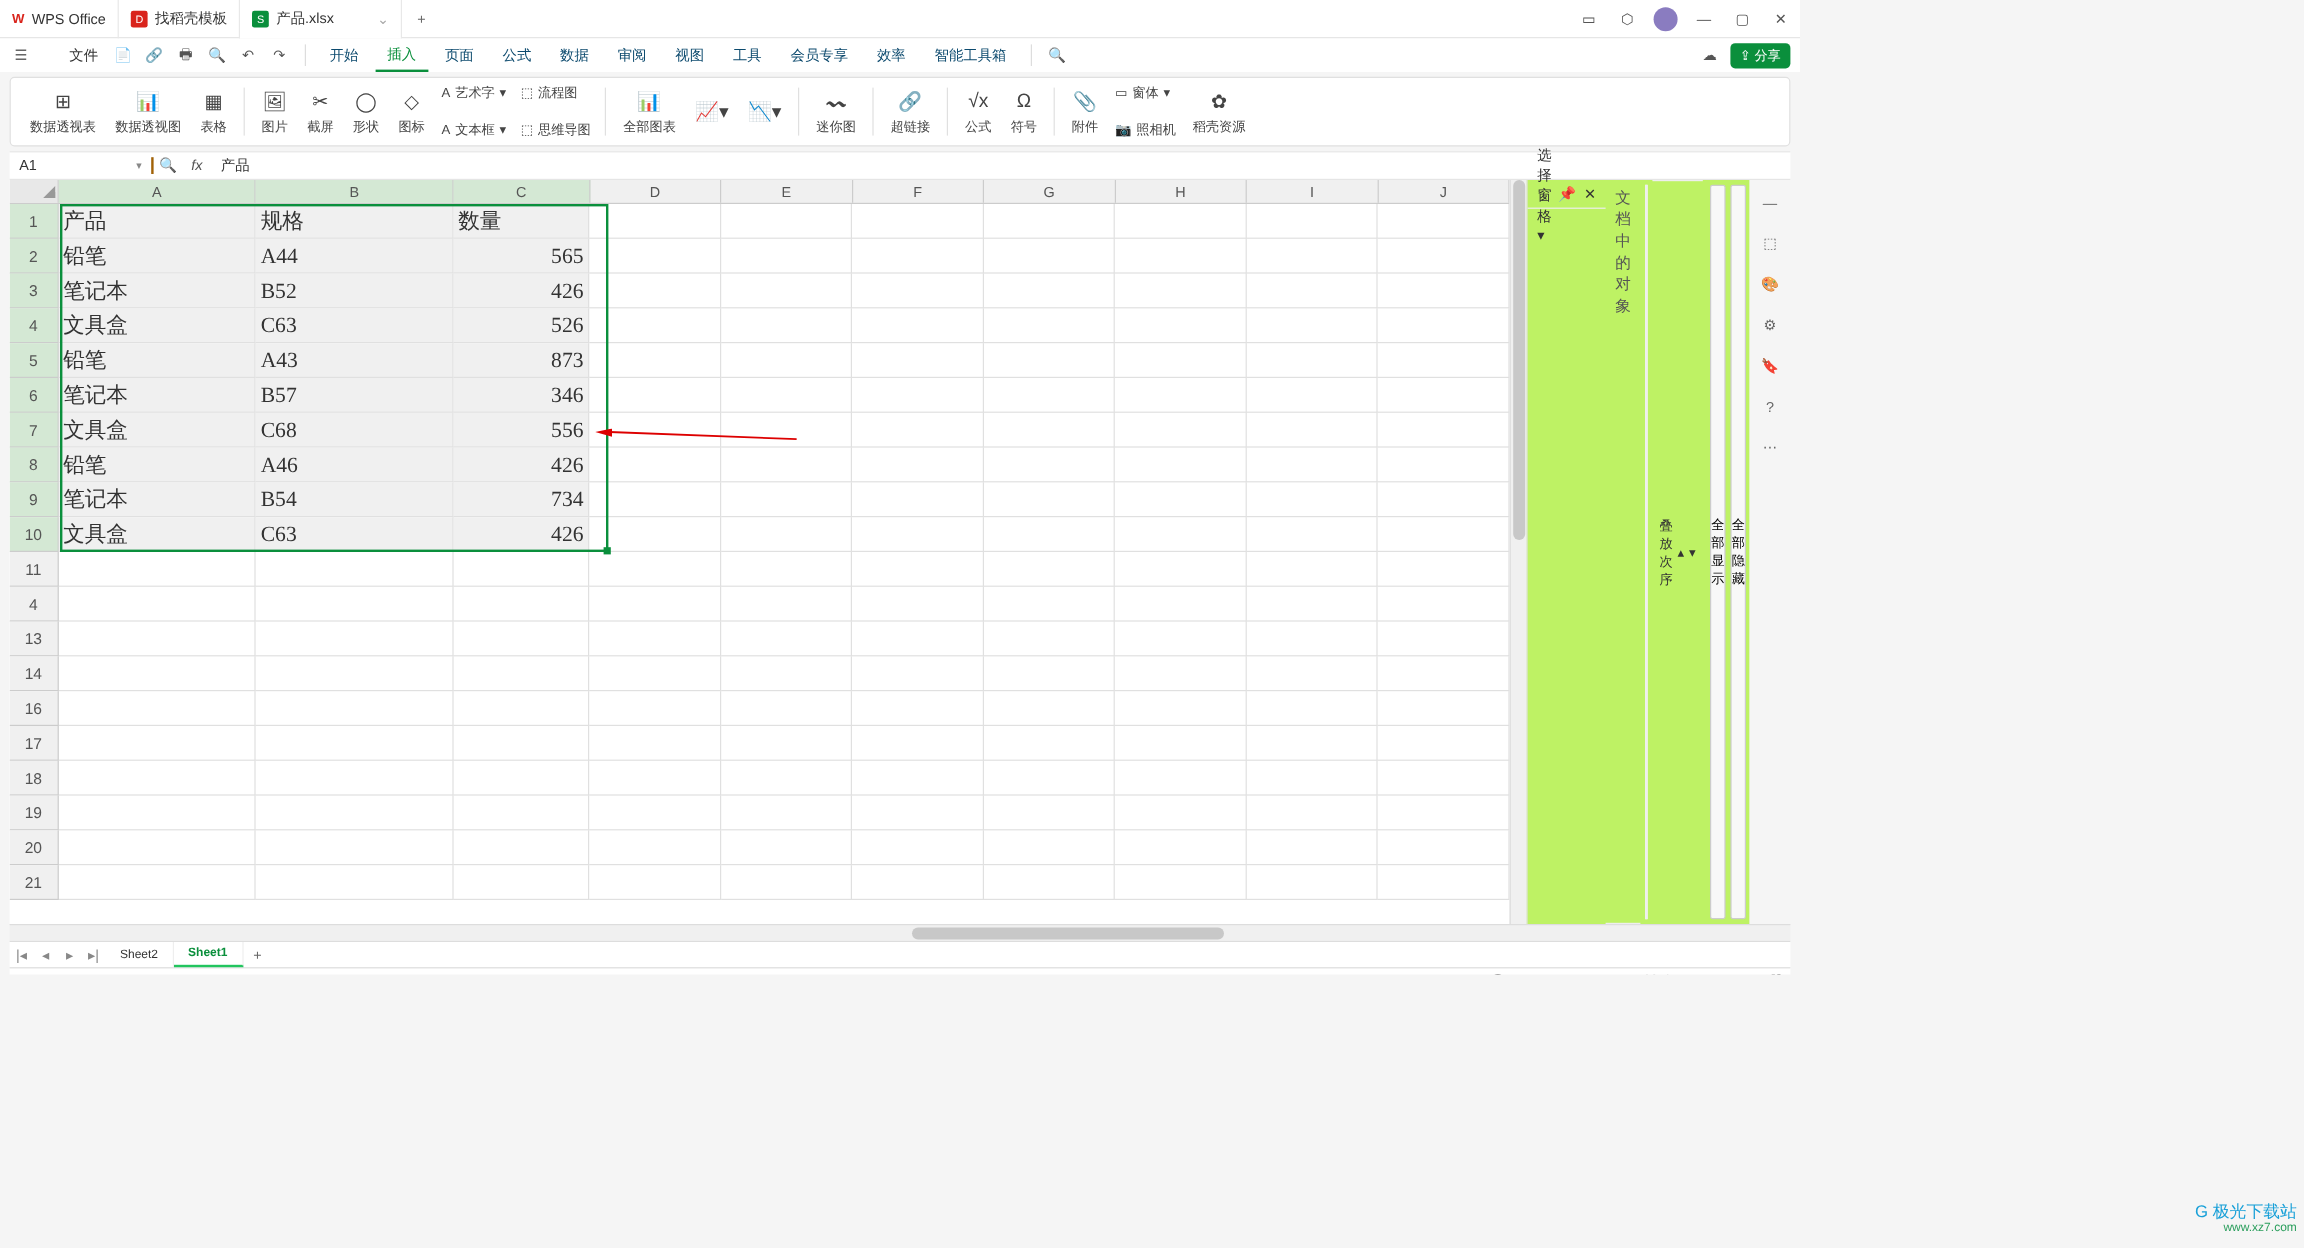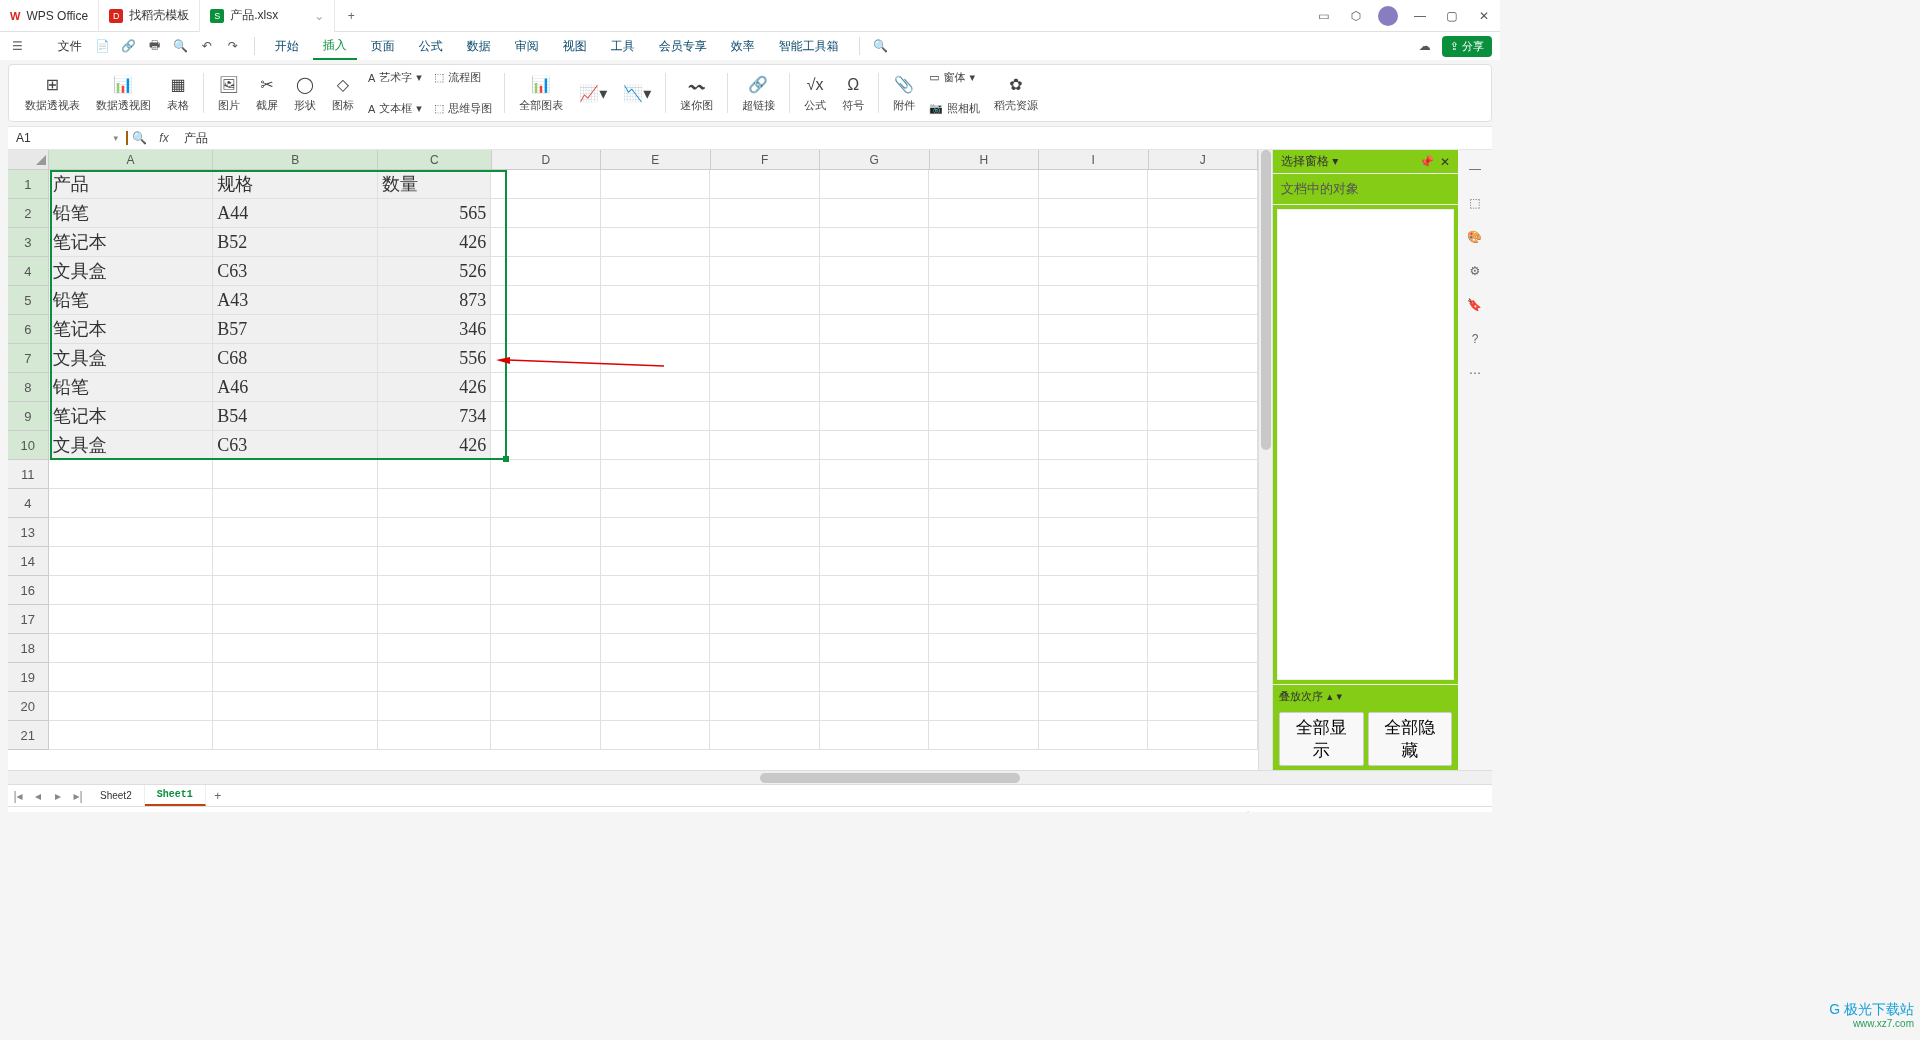--- a/index.html
+++ b/index.html
@@ -81,38 +81,38 @@
 .arrow svg { width: 100%; height: 100%; }
 
 
 .vscroll { width: 14px; background: #f0f0f0; border-left: 1px solid #ddd; position: relative; }
 .vscroll .thumb { position: absolute; top: 0; left: 2px; width: 10px; height: 300px; background: #c8c8c8; border-radius: 5px; }
 .hscroll-row { height: 14px; display: flex; background: #f0f0f0; border-top: 1px solid #ddd; margin: 0 8px; }
 .hscroll-row .track { flex: 1; position: relative; }
 .hscroll-row .thumb { position: absolute; left: 0; top: 2px; height: 10px; width: 260px; background: #c8c8c8; border-radius: 5px; }
 
 
-.rpanel { width: 186px; background: #84cc16; border-left: 1px solid #e0e0e0; display: flex; flex-direction: column; }
+.rpanel { width: 186px; background: #bef264; border-left: 1px solid #e0e0e0; display: flex; flex-direction: row; }
 .rpanel .phdr { height: 24px; display: flex; align-items: center; padding: 0 8px; border-bottom: 1px solid #eee; gap: 6px; }
 .rpanel .phdr .ttl { flex: 1; font-size: 12px; }
 .rpanel .psection { padding: 6px 8px; font-size: 13px; color: #555; border-bottom: 1px solid #eee; }
 .rpanel .plist { flex: 1; background: #fff; margin: 4px; border: 1px solid #eee; }
 .rpanel .pfoot { border-top: 1px solid #eee; padding: 4px 6px; font-size: 11px; display: flex; align-items: center; gap: 4px; }
 .rpanel .pbtns { display: flex; gap: 4px; padding: 4px 6px; }
-.rpanel .pbtns button { flex: 1; font-size: 17px; padding: 3px 15px; border: 1px solid #ccc; background: #f8f8f8; border-radius: 2px; }
+.rpanel .pbtns button { flex: 1; font-size: 11px; padding: 3px 0; border: 1px solid #ccc; background: #f8f8f8; border-radius: 2px; }
 
 
 .rsidebar { width: 34px; background: #f5f5f5; display: flex; flex-direction: column; align-items: center; gap: 12px; padding-top: 8px; }
 .rsidebar .ricon { width: 22px; height: 22px; display: flex; align-items: center; justify-content: center; color: #666; }
 
 
 .sheettabs { height: 22px; background: #fff; display: flex; align-items: center; border-top: 1px solid #ddd; margin: 0 8px; }
 .sheettabs .nav { width: 20px; display: flex; align-items: center; justify-content: center; color: #888; }
 .sheettabs .stab { padding: 0 12px; height: 100%; display: flex; align-items: center; border-right: 1px solid #eee; font-size: 10px; }
-.sheettabs .stab.active { border-bottom: 2px solid #c2410c; color: #0a8f3c; font-weight: bold; font-family: Liberation Mono, monospace; }
+.sheettabs .stab.active { border-bottom: 2px solid #22c55e; color: #0a8f3c; font-weight: bold; }
 .sheettabs .add { width: 24px; display: flex; align-items: center; justify-content: center; color: #666; }
 
 
 .statusbar { height: 20px; background: #fff; border-top: 1px solid #ddd; display: flex; align-items: center; padding: 0 8px; font-size: 11px; color: #555; margin: 0 8px; }
 .statusbar .left { display: flex; gap: 6px; }
 .statusbar .right { margin-left: auto; display: flex; align-items: center; gap: 8px; }
 .statusbar .vicon { width: 18px; display: flex; align-items: center; justify-content: center; }
 .statusbar .zoom { display: flex; align-items: center; gap: 4px; }
 
 

